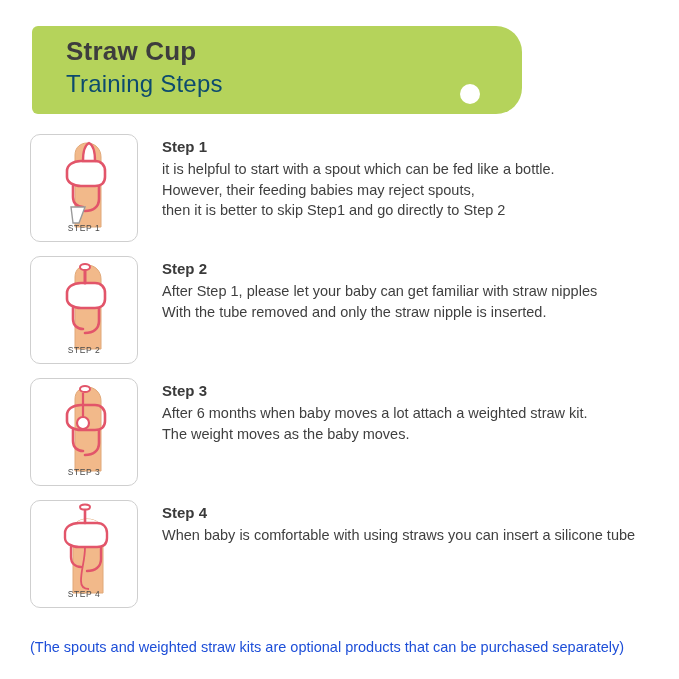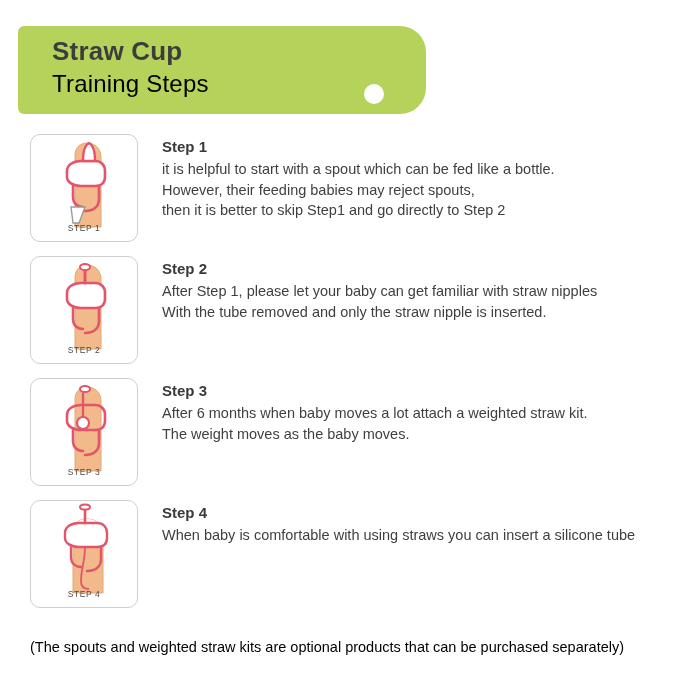--- a/index.html
+++ b/index.html
@@ -17,44 +17,44 @@
   .page {
     position: relative;
     width: 679px;
     height: 679px;
     box-sizing: border-box;
   }
 
   
   .header-banner {
     position: absolute;
-    left: 18px;
+    left: 32px;
     top: 26px;
-    width: 408px;
+    width: 490px;
     height: 88px;
     background: #b5d35b;
     border-radius: 6px 26px 26px 6px;
     box-sizing: border-box;
   }
   .header-title {
     position: absolute;
     left: 34px;
     top: 10px;
     font-size: 26px;
     font-weight: bold;
     color: #3d3d3d;
     letter-spacing: 0.2px;
   }
   .header-subtitle {
     position: absolute;
     left: 34px;
     top: 44px;
     font-size: 24px;
     font-weight: normal;
-    color: #000000;
+    color: #0c4a6e;
     letter-spacing: 0.2px;
   }
   .header-dot {
     position: absolute;
     right: 42px;
     top: 58px;
     width: 20px;
     height: 20px;
     border-radius: 50%;
     background: #ffffff;
@@ -117,21 +117,21 @@
     color: #3f3f3f;
     white-space: nowrap;
   }
 
   
   .footnote {
     position: absolute;
     left: 30px;
     bottom: 24px;
     font-size: 14.5px;
-    color: #000000;
+    color: #1d4ed8;
   }
 </style>
 </head>
 <body>
 
 <div class="page">
 
   <div class="header-banner">
     <div class="header-title">Straw Cup</div>
     <div class="header-subtitle">Training Steps</div>

